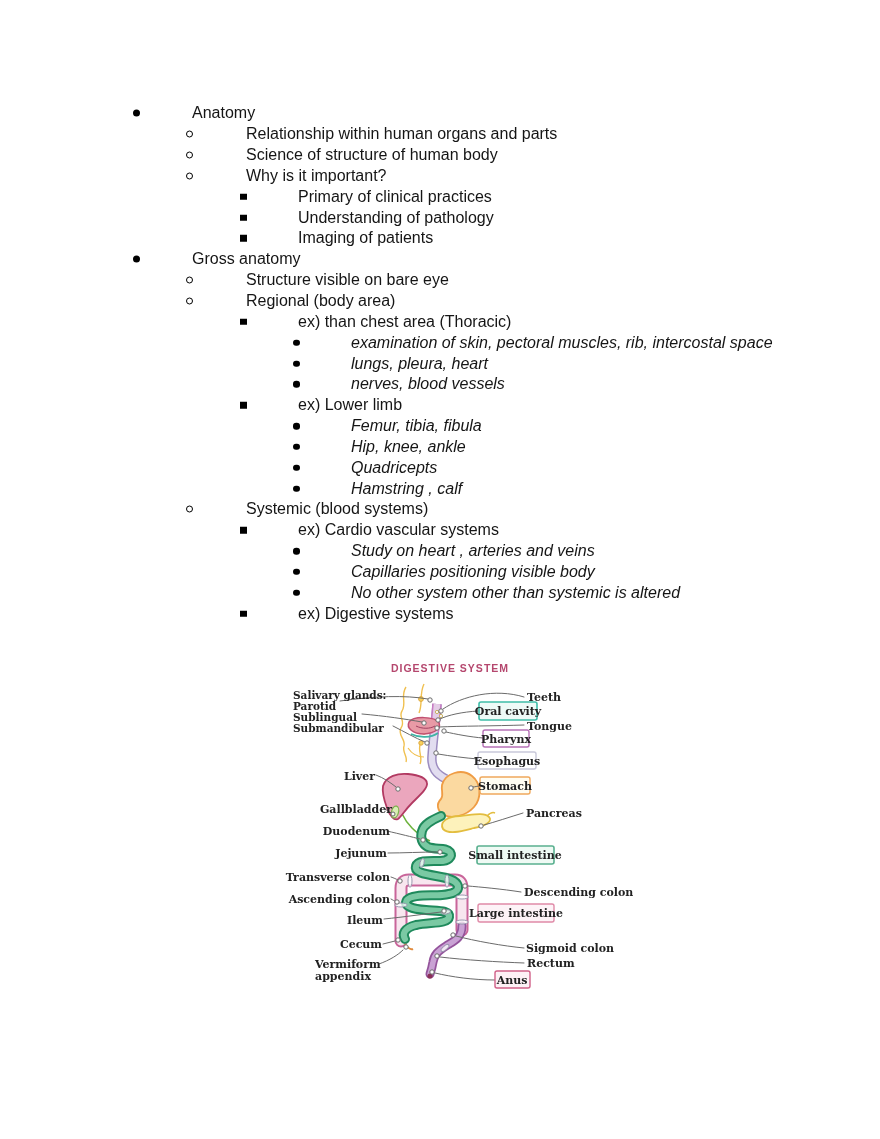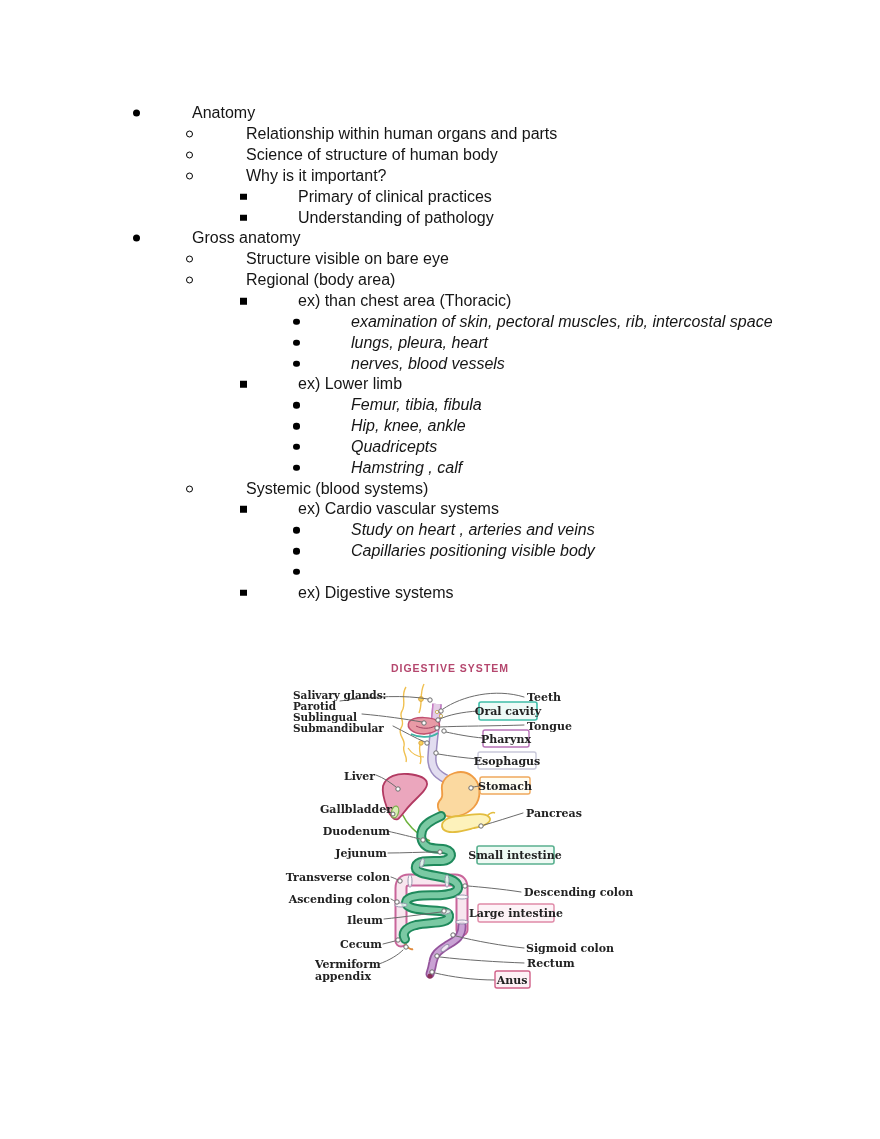--- a/index.html
+++ b/index.html
@@ -56,20 +56,24 @@
         <span class="note-text">Why is it important?</span>
       </div>
       <div class="note-row lv3">
         <span class="marker m3"></span>
         <span class="note-text">Primary of clinical practices</span>
       </div>
       <div class="note-row lv3">
         <span class="marker m3"></span>
         <span class="note-text">Understanding of pathology</span>
       </div>
+      <div class="note-row lv3">
+        <span class="marker m3"></span>
+        <span class="note-text">Imaging of patients</span>
+      </div>
       <div class="note-row lv1">
         <span class="marker m1"></span>
         <span class="note-text">Gross anatomy</span>
       </div>
       <div class="note-row lv2">
         <span class="marker m2"></span>
         <span class="note-text">Structure visible on bare eye</span>
       </div>
       <div class="note-row lv2">
         <span class="marker m2"></span>
@@ -122,20 +126,21 @@
       <div class="note-row lv4">
         <span class="marker m4"></span>
         <span class="note-text">Study on heart , arteries and veins</span>
       </div>
       <div class="note-row lv4">
         <span class="marker m4"></span>
         <span class="note-text">Capillaries positioning visible body</span>
       </div>
       <div class="note-row lv4">
         <span class="marker m4"></span>
+        <span class="note-text">No other system other than systemic is altered</span>
       </div>
       <div class="note-row lv3">
         <span class="marker m3"></span>
         <span class="note-text">ex) Digestive systems</span>
       </div>
     </div>
 
   <svg class="figure" width="880" height="345" viewBox="0 655 880 345" xmlns="http://www.w3.org/2000/svg">
 
     <text class="dtitle" x="450" y="672" text-anchor="middle" fill="#b5476e">DIGESTIVE SYSTEM</text>

